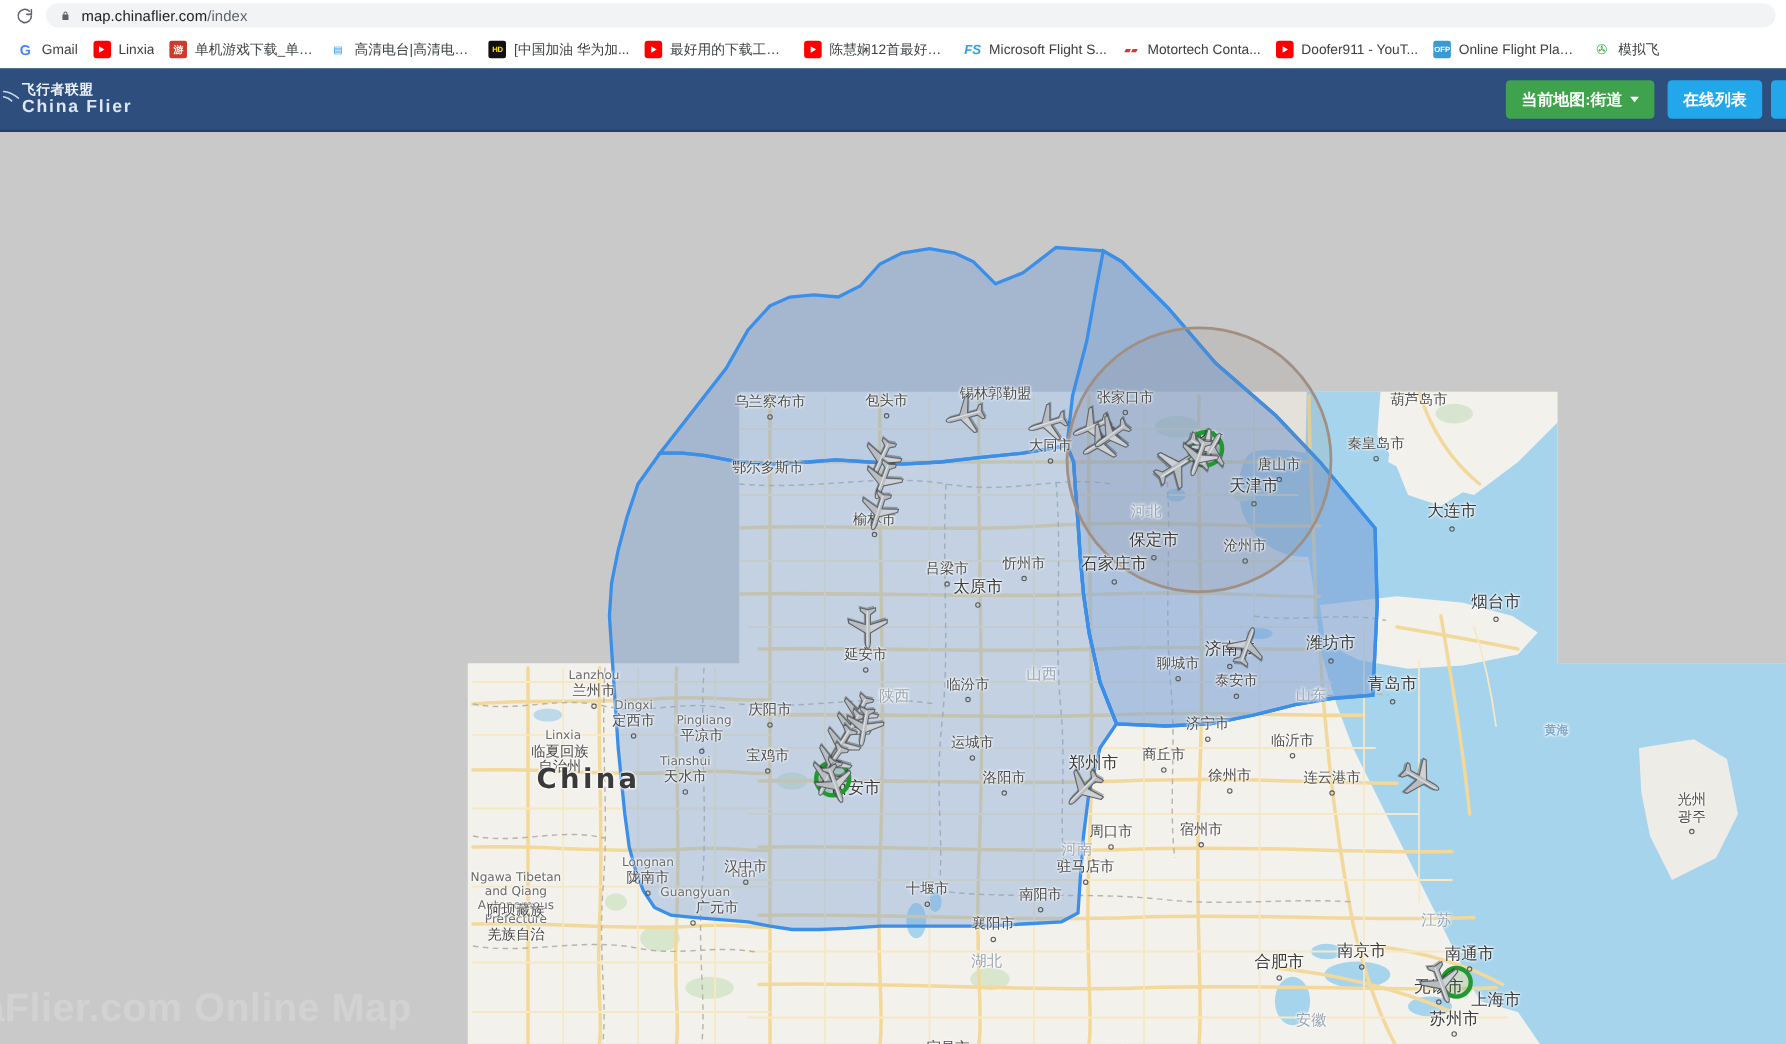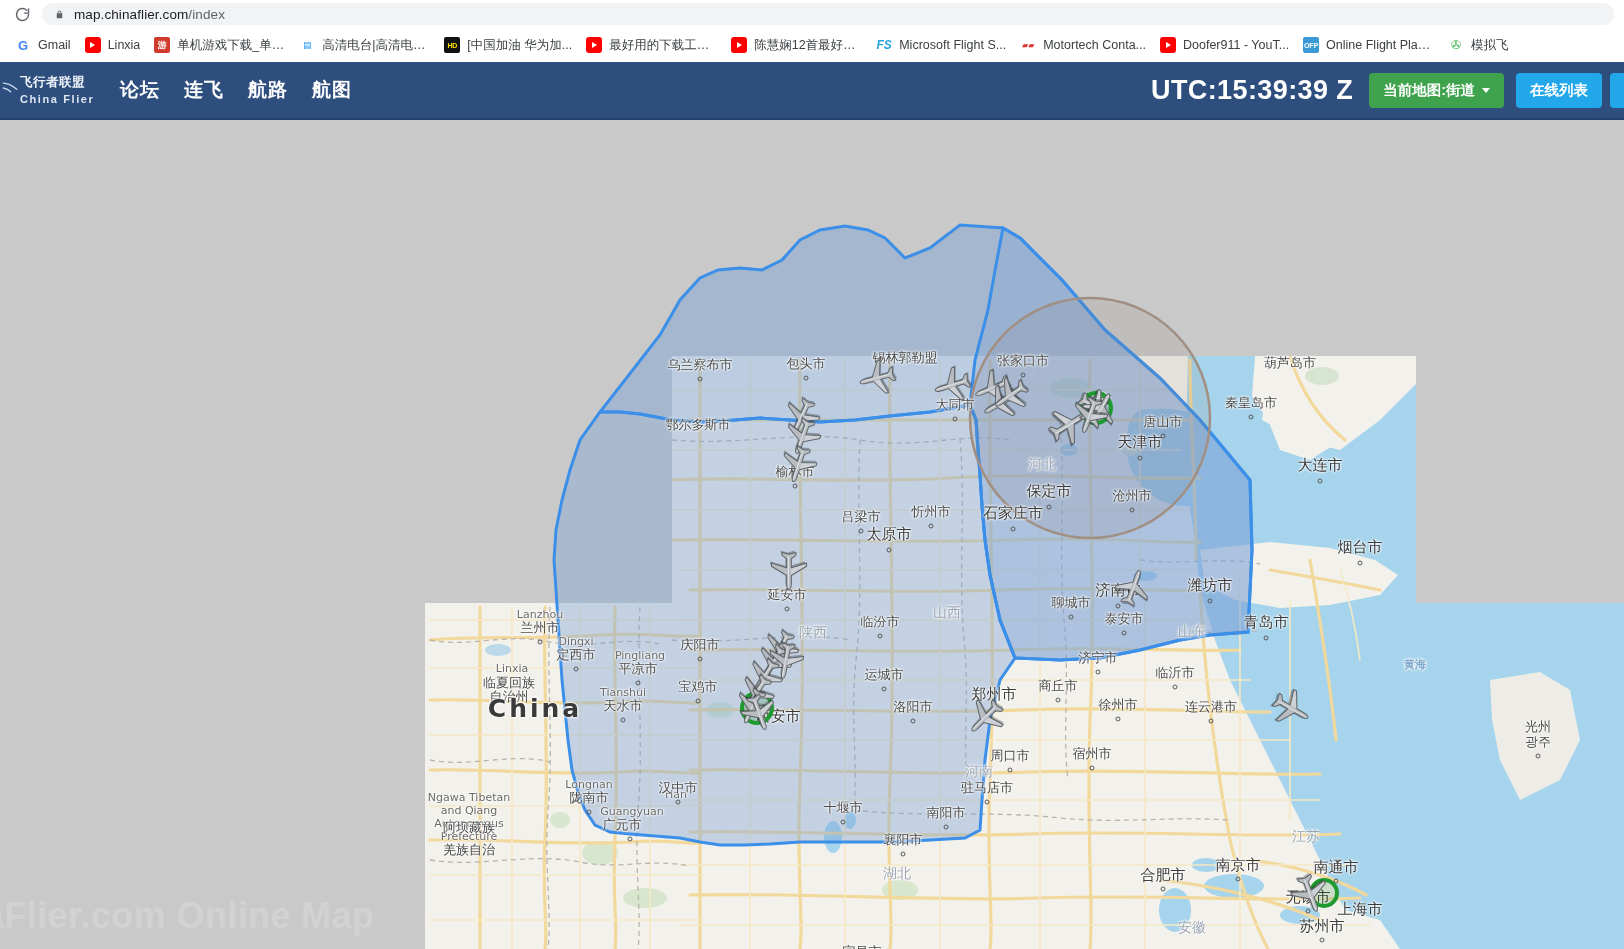--- a/index.html
+++ b/index.html
@@ -72,21 +72,21 @@
     border-bottom: 2px solid #23406a;
     display: flex; align-items: center;
   }
   #brand {
     display: flex; align-items: center; margin-left: 2px; width: 96px;
     cursor: pointer;
   }
   #brand-swoosh { width: 16px; color: #b9cbe3; flex: 0 0 16px; }
   #brand-text { margin-left: 2px; line-height: 1.05; }
   #brand-cn { font-size: 12.5px; font-weight: 700; color: #eef3f9; letter-spacing: .5px; white-space: nowrap; }
-  #brand-en { font-size: 11px; font-weight: 700; color: #dde6f1; letter-spacing: 1.6px; white-space: nowrap; }
+  #brand-en { font-size: 16px; font-weight: 700; color: #dde6f1; letter-spacing: 1.6px; white-space: nowrap; }
 
   #nav { display: flex; align-items: center; margin-left: 22px; }
   .nav-item {
     font-size: 19px; color: #ffffff; font-weight: 700;
     margin-right: 24px; cursor: pointer; letter-spacing: 1px;
   }
 
   #header-right {
     margin-left: auto; display: flex; align-items: center; padding-right: 0px;
   }
@@ -225,29 +225,22 @@
         <path d="M2 3 C 10 3, 18 8, 24 13"></path>
           <path d="M2 11 C 7 12, 11 14, 14 17"></path>
       </svg>
     </span>
     <span id="brand-text">
       <span id="brand-cn">飞行者联盟</span><br>
       <span id="brand-en">China Flier</span>
     </span>
   </div>
 
-  <div id="nav">
-      <div class="nav-item">论坛</div>
-      <div class="nav-item">连飞</div>
-      <div class="nav-item">航路</div>
-      <div class="nav-item">航图</div>
-    </div>
 
   <div id="header-right">
-    <div id="utc-clock">UTC:15:39:39 Z</div>
 
     <div id="maptype-btn" class="hdr-btn">
       <span>当前地图:街道</span>
       <span class="caret"></span>
     </div>
 
     <div id="onlinelist-btn" class="hdr-btn">
       <span>在线列表</span>
     </div>
 
@@ -459,21 +452,21 @@
       <div class="maplabel " style="left: 589px; top: 678px;">陇南市</div>
       <div class="maplabel " style="left: 1010px; top: 636px;">周口市</div>
       <div class="maplabel " style="left: 1092px; top: 634px;">宿州市</div>
       <div class="maplabel latin" style="left: 676px; top: 654px; margin-top: 20px;">Han</div>
       <div class="maplabel " style="left: 678px; top: 668px;">汉中市</div>
       <div class="maplabel " style="left: 843px; top: 688px;">十堰市</div>
       <div class="maplabel prov" style="left: 979px; top: 652px;">河南</div>
       <div class="maplabel " style="left: 987px; top: 668px;">驻马店市</div>
       <div class="maplabel " style="left: 946px; top: 693px;">南阳市</div>
       <div class="maplabel latin" style="left: 632px; top: 691px;">Guangyuan</div>
-      <div class="maplabel " style="left: 622px; top: 705px;">广元市</div>
+      <div class="maplabel " style="left: 652px; top: 705px;">广元市</div>
       <div class="maplabel latin" style="left: 469px; top: 677px;">Ngawa Tibetan</div>
       <div class="maplabel latin" style="left: 469px; top: 690px;">and Qiang</div>
       <div class="maplabel latin" style="left: 469px; top: 703px;">Autonomous</div>
       <div class="maplabel latin" style="left: 469px; top: 716px;">Prefecture</div>
       <div class="maplabel " style="left: 469px; top: 708px;">阿坝藏族</div>
       <div class="maplabel " style="left: 469px; top: 730px;">羌族自治</div>
       <div class="maplabel " style="left: 903px; top: 720px;">襄阳市</div>
       <div class="maplabel prov" style="left: 897px; top: 754px;">湖北</div>
       <div class="maplabel prov" style="left: 1306px; top: 717px;">江苏</div>
       <div class="maplabel big" style="left: 1336px; top: 747px;">南通市</div>

